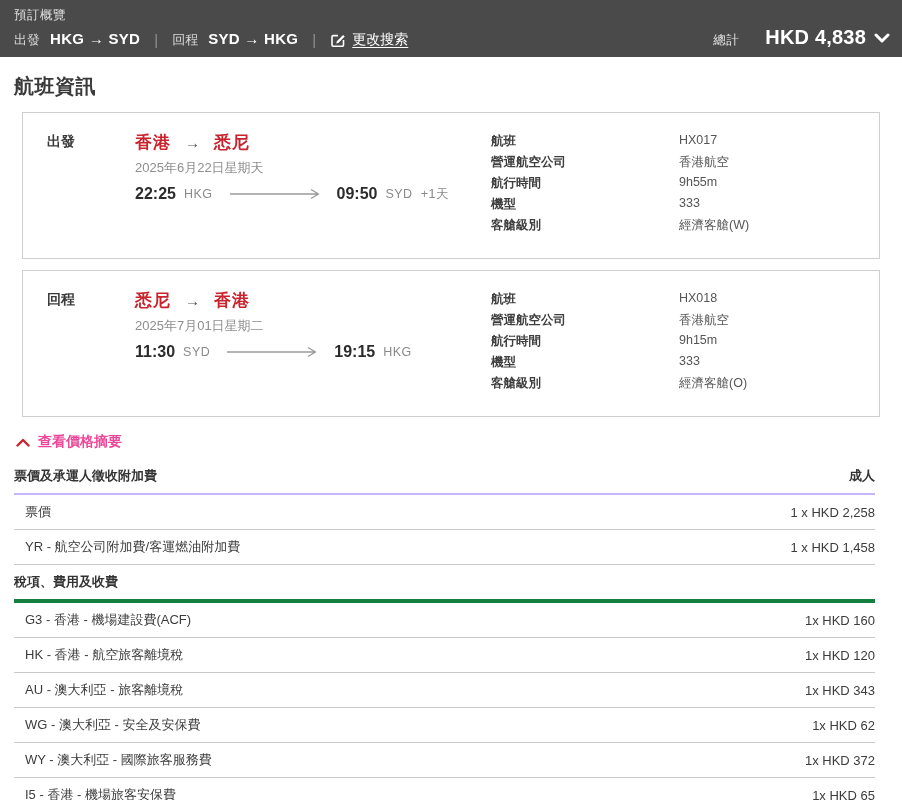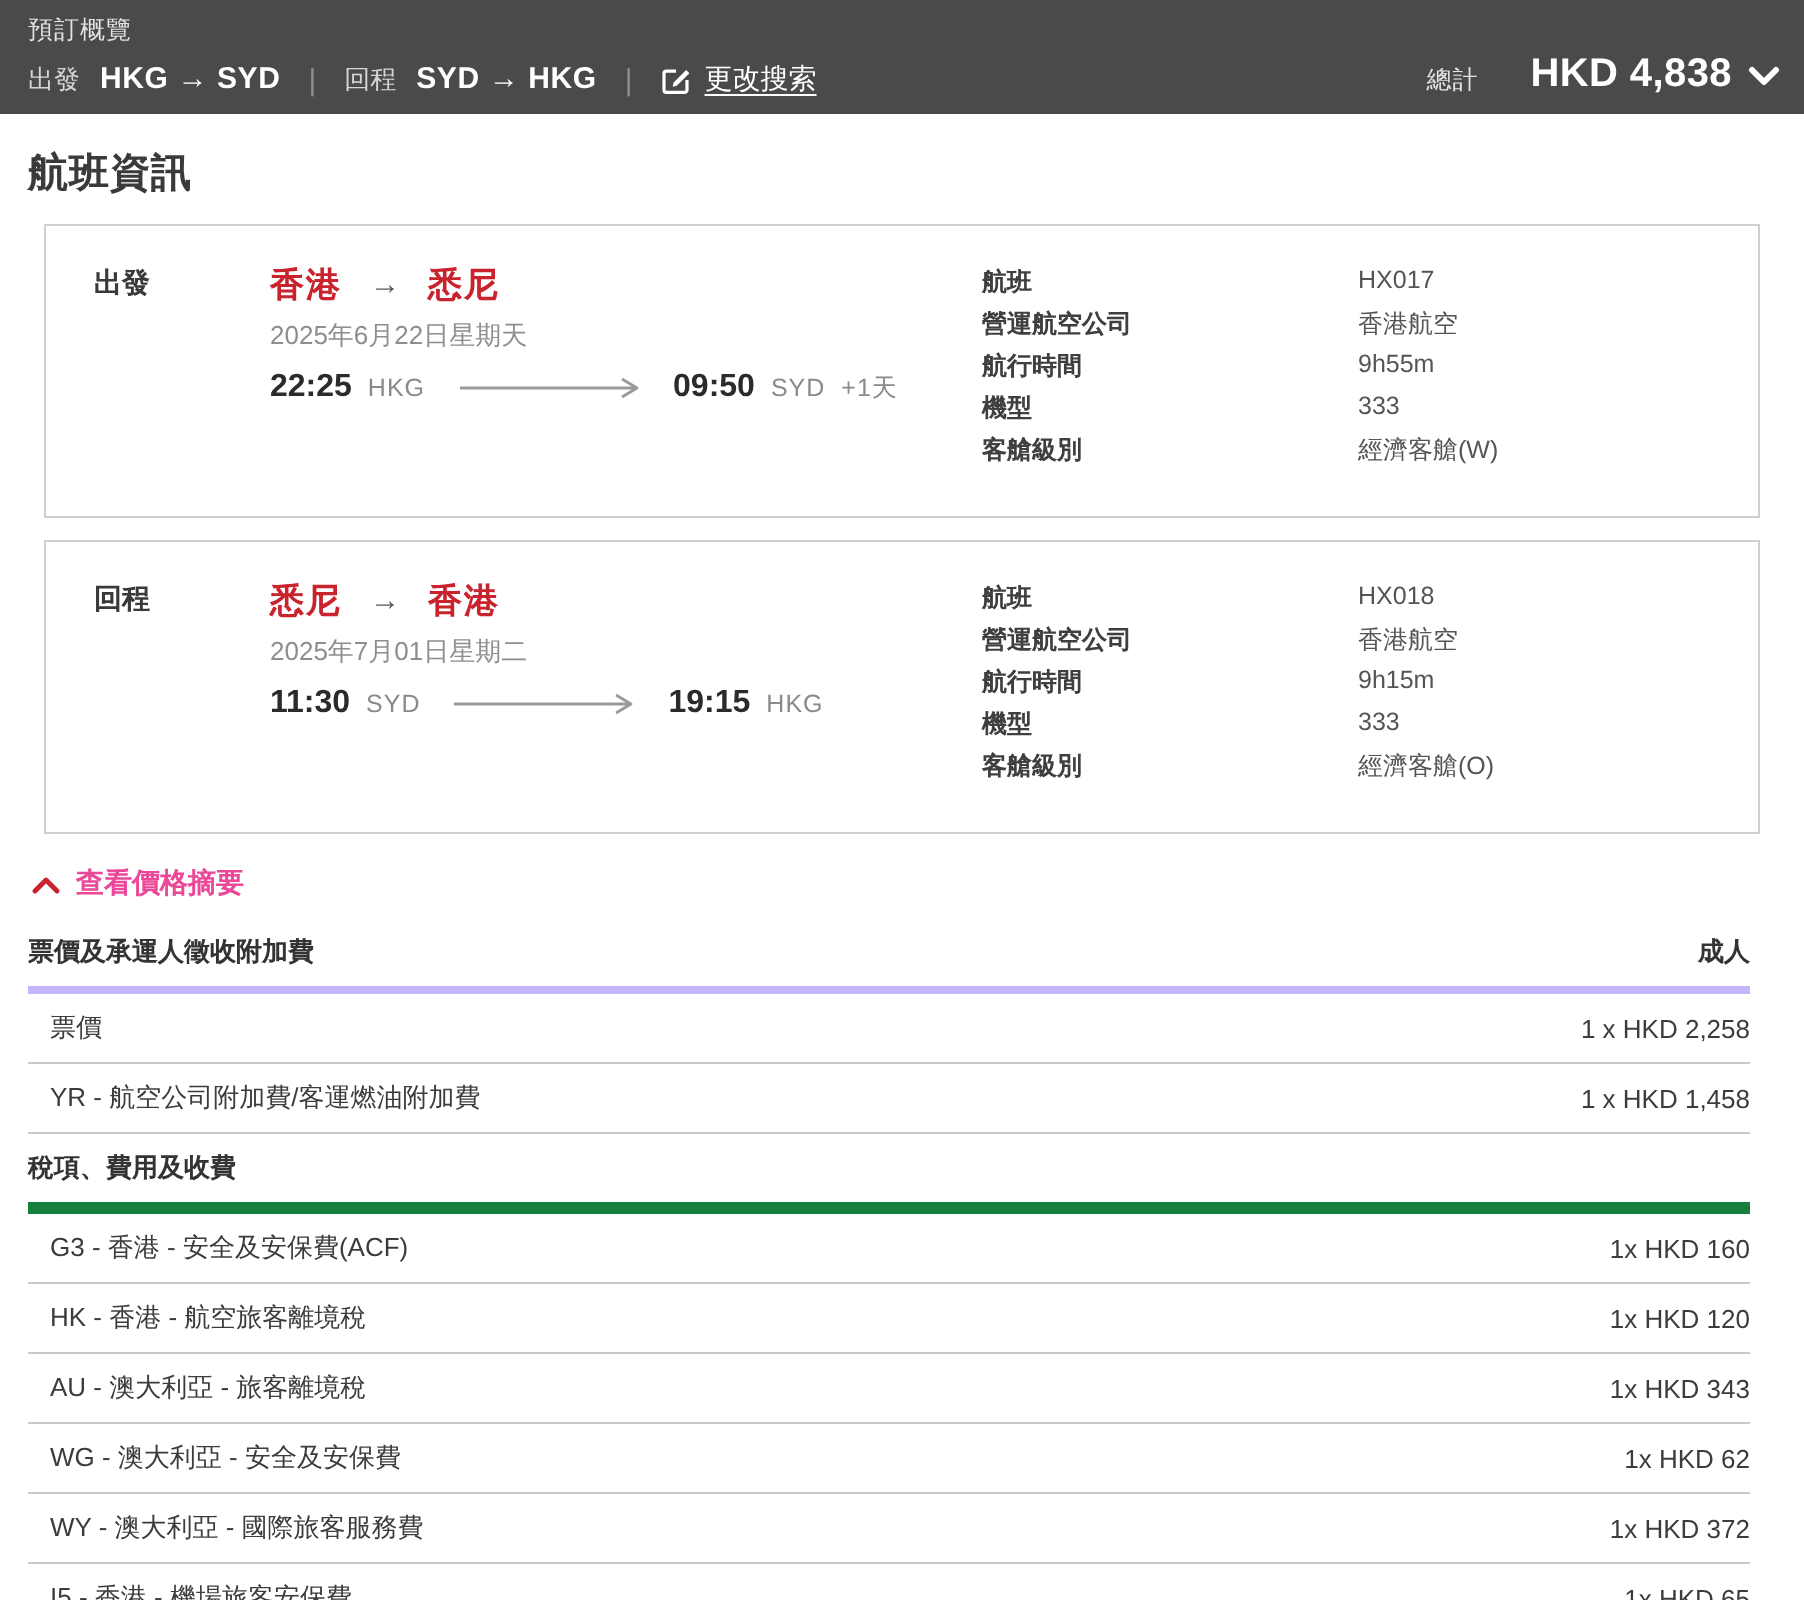--- a/index.html
+++ b/index.html
@@ -49,26 +49,26 @@
   .long-arrow { margin:0 8px; display:inline-flex; align-items:center; }
   .details { width:368px; padding-top:2px; }
   .drow { display:flex; margin-bottom:4px; }
   .dlabel { width:188px; font-size:12.5px; color:#3f3f3f; font-weight:600; }
   .dvalue { font-size:12.5px; color:#555; }
   
   .toggle-row { display:flex; align-items:center; gap:8px; margin:16px 0 10px 16px; cursor:pointer; }
   .toggle-label { font-size:14px; font-weight:bold; color:#ec4899;text-align:right; }
   .ptable { margin:0 27px 0 14px; }
   .prow { display:flex; justify-content:space-between; align-items:center; }
-  .prow.head { padding:6px 0 8px 0; border-bottom:4px solid #c4b5fd; }
+  .prow.head { padding:6px 0 8px 0; border-bottom:2px solid #c4b5fd; }
   .prow.head span { font-size:13px; font-weight:bold; color:#333; }
   .prow.item { padding:8px 0 8px 11px; border-bottom:1px solid #c9c9c9; }
   .prow.item .pl { font-size:13px; color:#3c3c3c; }
   .prow.item .pv { font-size:13px; color:#3c3c3c; }
-  .prow.section { padding:8px 0; border-bottom:6px solid #15803d; }
+  .prow.section { padding:8px 0; border-bottom:4px solid #15803d; }
   .prow.section .pl { font-size:13px; font-weight:bold; color:#333; }
 </style>
 </head>
 <body>
 
 <div class="topbar">
   <div class="topbar-left">
     <div class="overview-label">預訂概覽</div>
     <div class="routes-row">
       <div class="route-group">
@@ -218,21 +218,21 @@
       <span class="pv">1 x HKD 2,258</span>
     </div>
   <div class="prow item">
       <span class="pl">YR - 航空公司附加費/客運燃油附加費</span>
       <span class="pv">1 x HKD 1,458</span>
     </div>
   <div class="prow section">
       <span class="pl">稅項、費用及收費</span>
     </div>
   <div class="prow item">
-      <span class="pl">G3 - 香港 - 安全及安保費(ACF)</span>
+      <span class="pl">G3 - 香港 - 機場建設費(ACF)</span>
       <span class="pv">1x HKD 160</span>
     </div>
   <div class="prow item">
       <span class="pl">HK - 香港 - 航空旅客離境稅</span>
       <span class="pv">1x HKD 120</span>
     </div>
   <div class="prow item">
       <span class="pl">AU - 澳大利亞 - 旅客離境稅</span>
       <span class="pv">1x HKD 343</span>
     </div>

